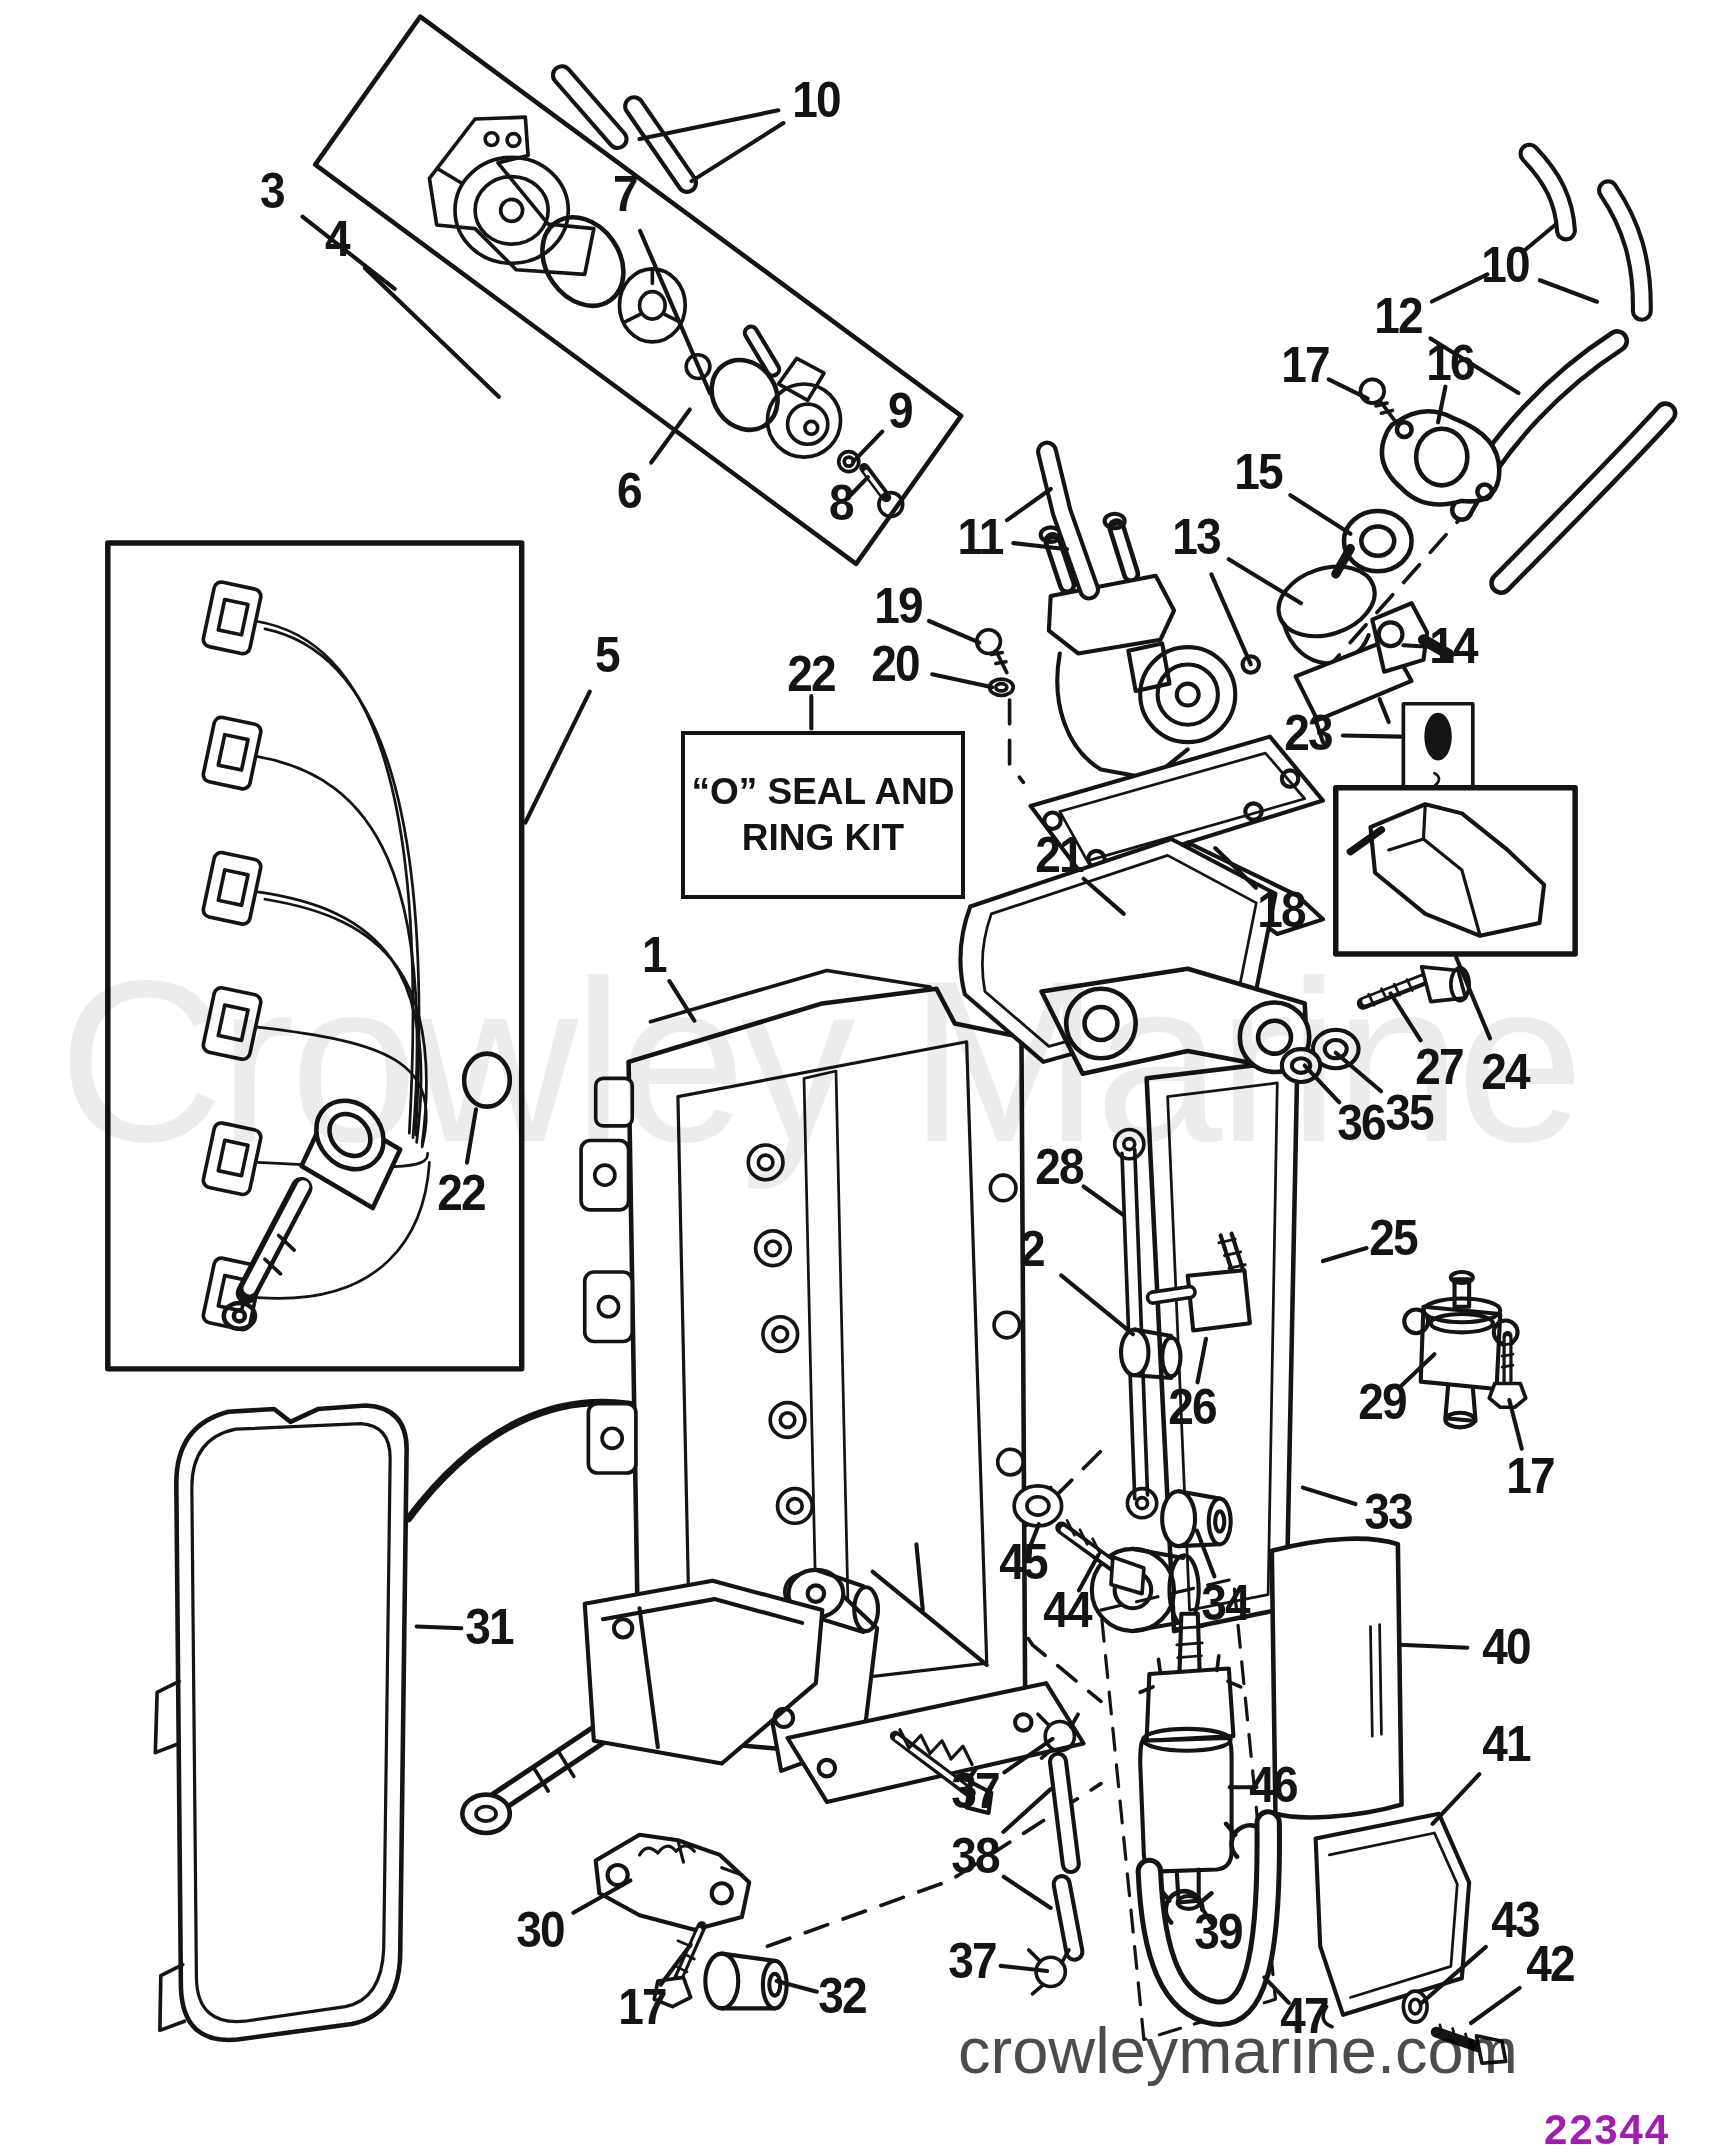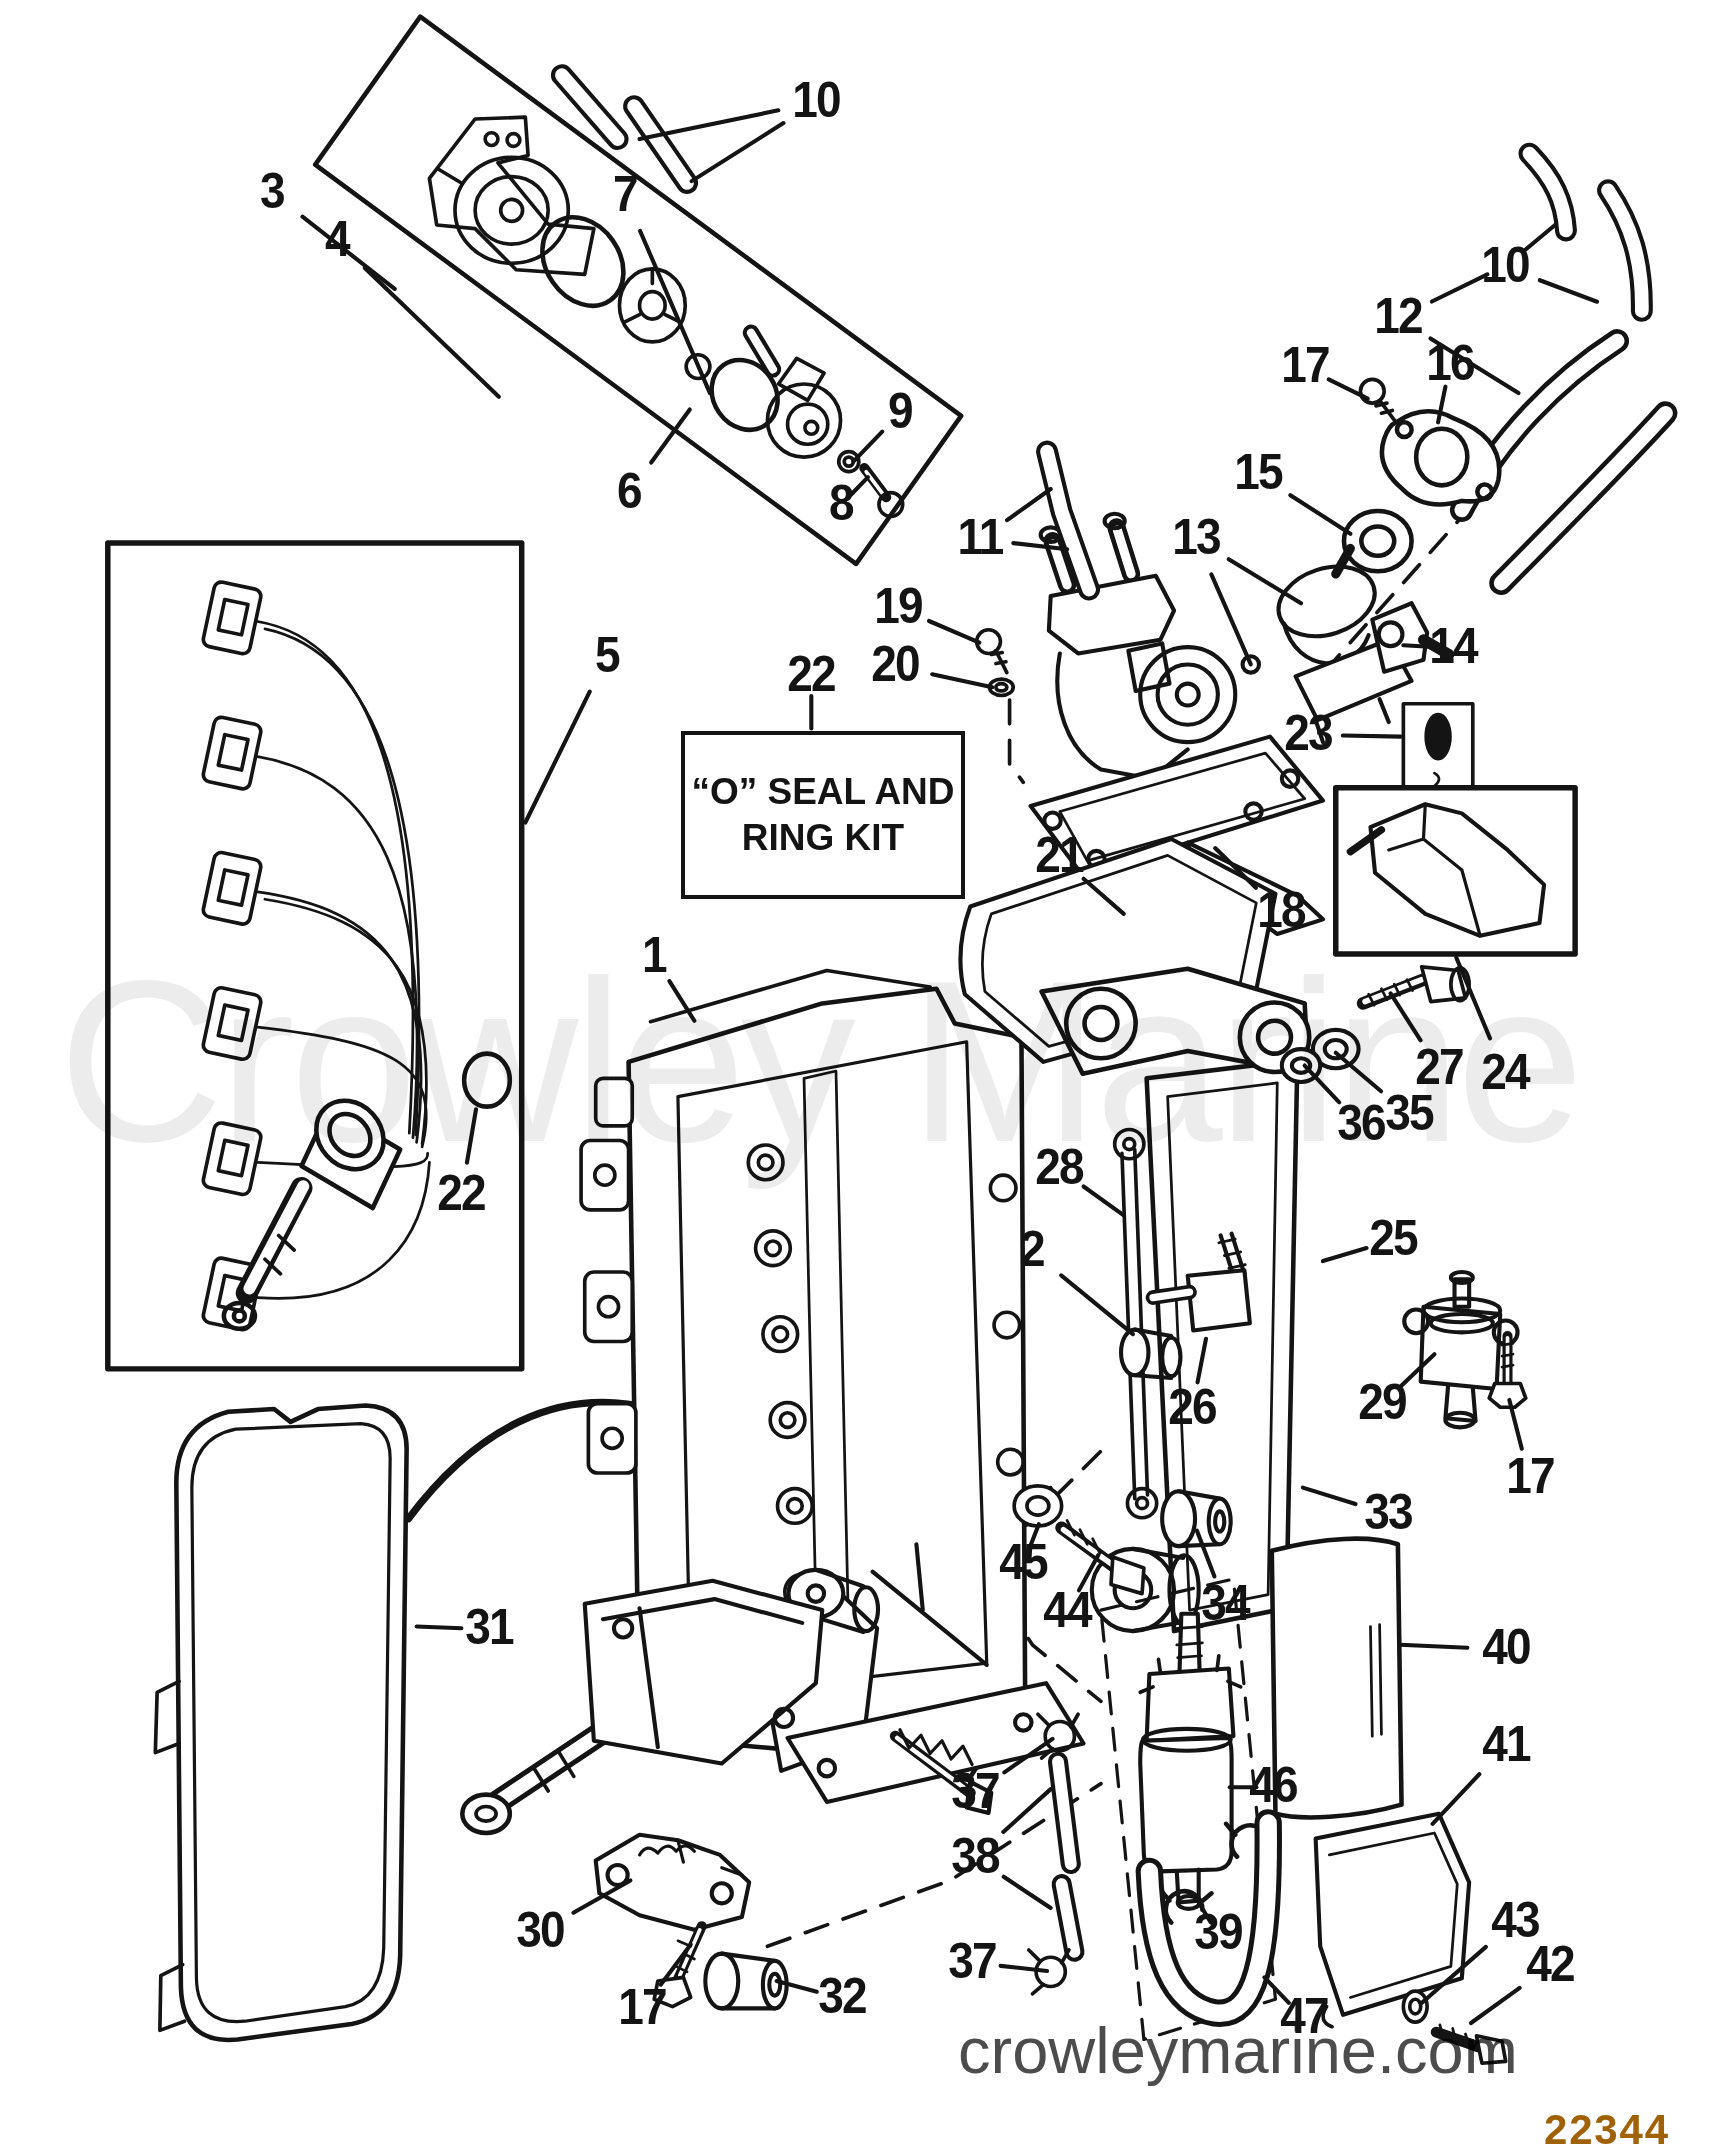--- a/index.html
+++ b/index.html
@@ -4,21 +4,21 @@
 <style>
   html,body{margin:0;padding:0;background:#e9e9e9;}
   .page{position:relative;width:1714px;height:2153px;background:#fff;overflow:hidden;
         font-family:"Liberation Sans",sans-serif;color:#141414;}
   .artlayer{position:absolute;left:0;top:0;z-index:1;}
   .wm-center{position:absolute;left:58px;top:947px;z-index:2;font-size:230px;font-weight:400;
              letter-spacing:-5.5px;white-space:nowrap;color:rgba(0,0,0,0.075);pointer-events:none;line-height:1;}
   .wm-bottom{position:absolute;left:958px;top:2018px;z-index:2;font-size:65px;font-weight:400;
              letter-spacing:0px;white-space:nowrap;color:rgba(0,0,0,0.70);pointer-events:none;line-height:1;}
   .drawing-no{position:absolute;left:1544px;top:2109px;z-index:3;font-size:42px;font-weight:700;
-              letter-spacing:1.8px;color:#a16207;line-height:1;}
+              letter-spacing:1.8px;color:#a21caf;line-height:1;}
   .kitbox{position:absolute;left:681px;top:731px;width:276px;height:160px;border:4.6px solid #141414;
           z-index:3;display:flex;flex-direction:column;align-items:center;justify-content:center;
           text-align:center;font-size:37px;font-weight:700;line-height:1.25;letter-spacing:0px;background:#fff;}
   .callout-layer{position:absolute;left:0;top:0;width:100%;height:100%;z-index:4;pointer-events:none;}
   .callout{position:absolute;transform:translate(-50%,-54%) scaleY(1.08);font-size:46px;font-weight:700;
            letter-spacing:-1.8px;color:#141414;line-height:1;}
   svg *{vector-effect:none;}
 </style>
 </head>
 <body>

